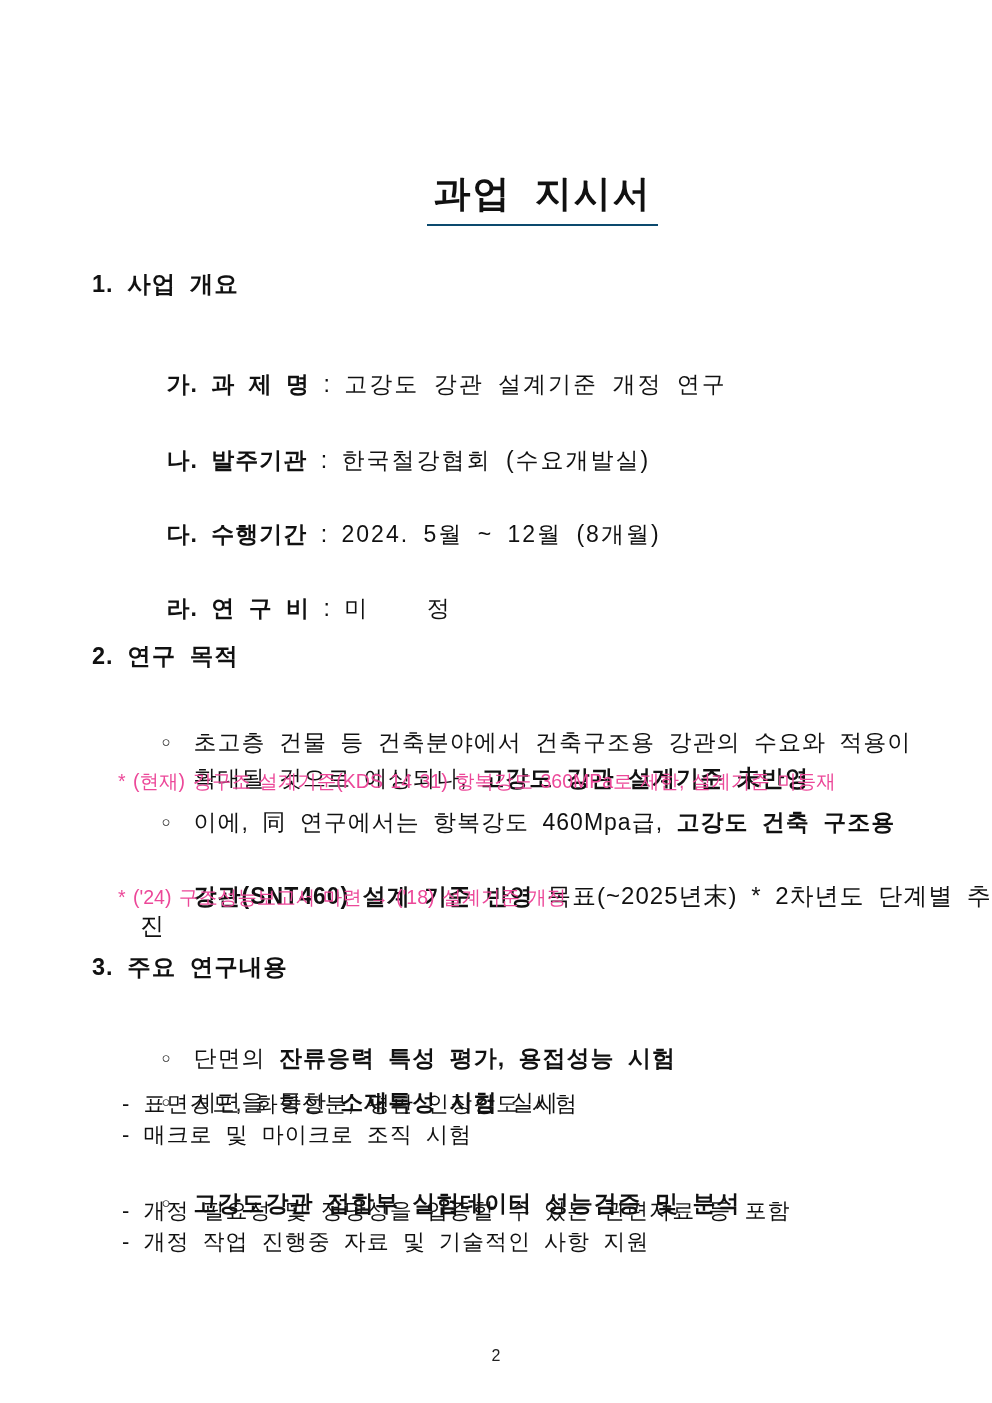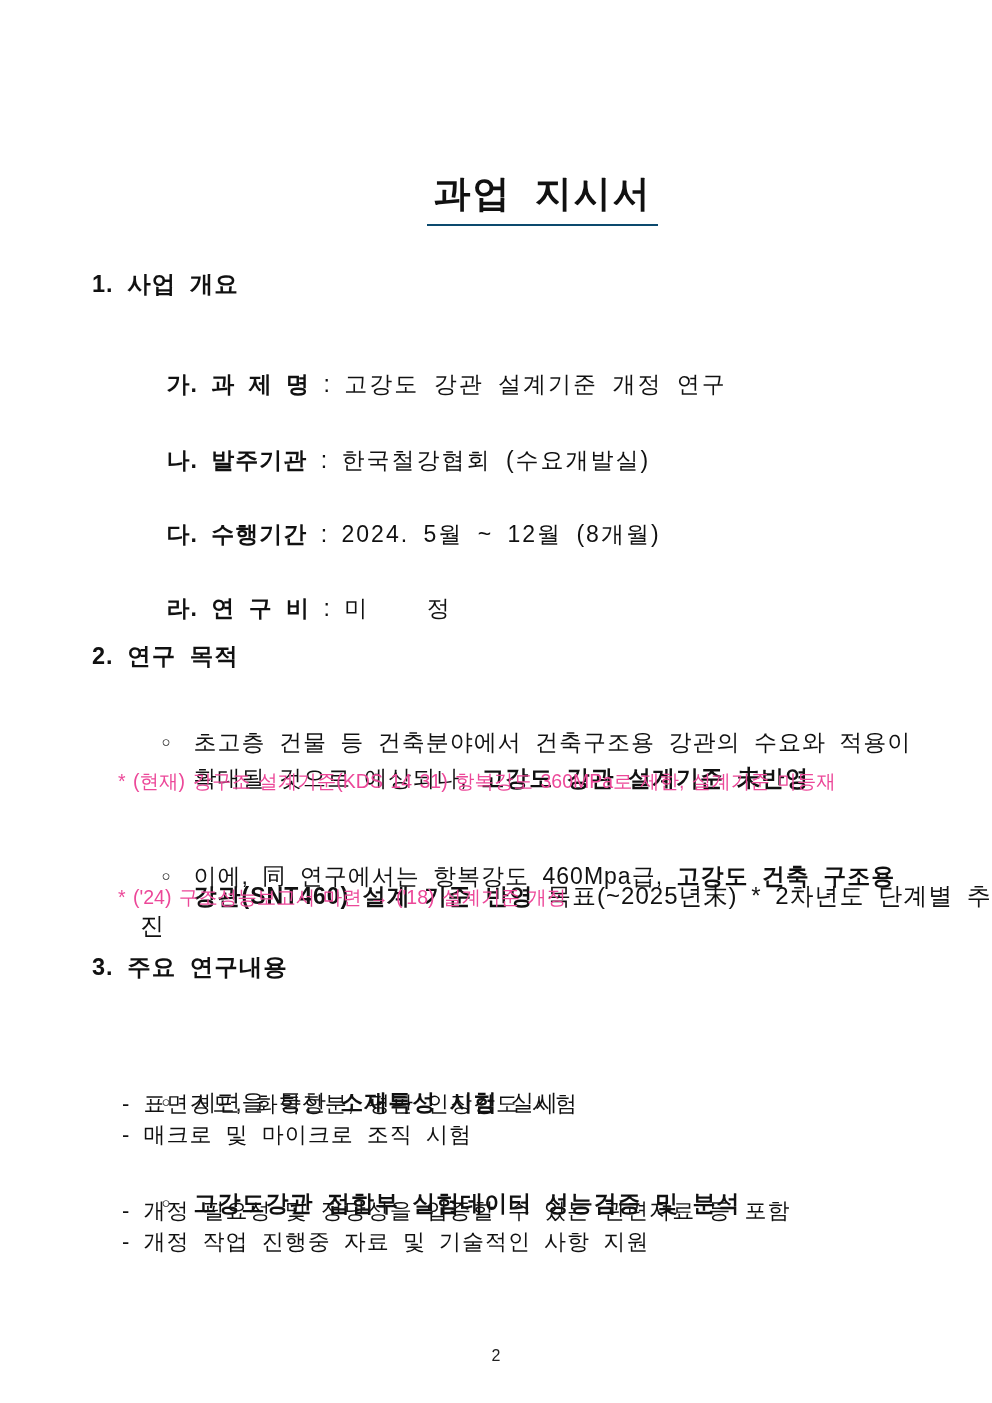--- a/index.html
+++ b/index.html
@@ -110,30 +110,33 @@
   <div class="abs serif heading" style="top:642px">2. 연구 목적</div>
 
   <div class="abs serif bullet-line" style="top:699px">
     <span class="marker">○</span><span class="r">초고층 건물 등 건축분야에서 건축구조용 강관의 수요와 적용이</span>
   </div>
   <div class="abs serif cont-line" style="top:735px">
     <span class="r">확대될 것으로 예상되나, </span><span class="b">고강도 강관 설계기준 未반영</span>
   </div>
   <div class="abs gothic note-line" style="top:770px">* (현재) 강구조 설계기준(KDS 14 31) 항복강도 360MPa로 제한, 설계기준 미등재</div>
 
-  <div class="abs serif bullet-line" style="top:833px">
+  <div class="abs serif bullet-line" style="top:779px">
     <span class="marker">○</span><span class="r">이에, 同 연구에서는 항복강도 460Mpa급, </span><span class="b">고강도 건축 구조용</span>
   </div>
   <div class="abs serif cont-line" style="top:852px">
     <span class="b">강관(SNT460) 설계 기준 반영</span><span class="r small-run"> 목표(~2025년末) * 2차년도 단계별 추진</span>
   </div>
   <div class="abs gothic note-line" style="top:886px">* ('24) 구조성능보고서 마련 → ('18) 설계기준 개정</div>
 
   <div class="abs serif heading" style="top:953px">3. 주요 연구내용</div>
 
+  <div class="abs serif bullet-line" style="top:1015px">
+    <span class="marker">○</span><span class="r">단면의 </span><span class="b">잔류응력 특성 평가, 용접성능 시험</span>
+  </div>
 
   <div class="abs serif bullet-line" style="top:1059px">
     <span class="marker">○</span><span class="r">시편을 통한 </span><span class="b">소재특성 시험</span><span class="r"> 실시</span>
   </div>
   <div class="abs serif sub-line" style="top:1090px">- 표면경도, 화학성분, 평판 인장강도 시험</div>
   <div class="abs serif sub-line" style="top:1121px">- 매크로 및 마이크로 조직 시험</div>
 
   <div class="abs serif sub-line" style="top:1197px">- 개정 필요성 및 정당성을 입증할 수 있는 관련자료 등 포함</div>
   <div class="abs serif bullet-line" style="top:1160px">
     <span class="marker">○</span><span class="b">고강도강관 접합부 실험데이터 성능검증 및 분석</span>

